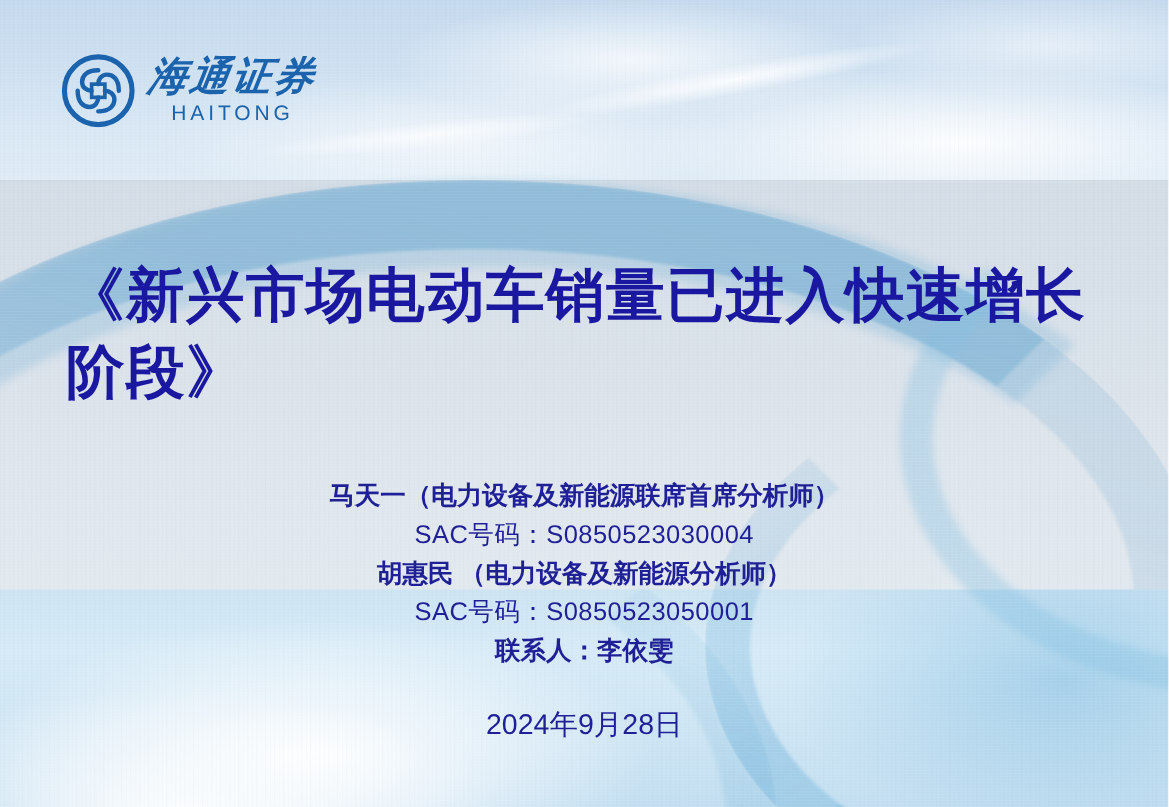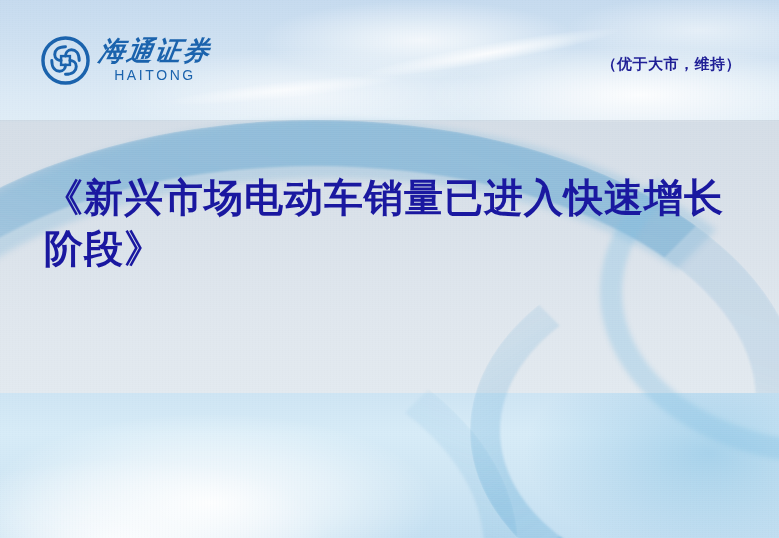--- a/index.html
+++ b/index.html
@@ -297,20 +297,27 @@
         <rect x="41" y="41" width="18" height="18" fill="none" stroke="#1b63ad" stroke-width="5"></rect>
       </svg>
     </span>
     <span class="logo-words">
       <span class="logo-cn">海通证券</span>
       <span class="logo-en">HAITONG</span>
     </span>
   </div>
 
   <div class="header-right">
-    <div class="line2">（优于大市，维持）</div>
   </div>
 
   <div class="title">《新兴市场电动车销量已进入快速增长阶段》</div>
 
-
+  <div class="authors">
+    <div class="row">马天一（电力设备及新能源联席首席分析师）</div>
+    <div class="row sac">SAC号码：S0850523030004</div>
+    <div class="row">胡惠民 （电力设备及新能源分析师）</div>
+    <div class="row sac">SAC号码：S0850523050001</div>
+    <div class="row">联系人：李依雯</div>
+  </div>
+
+  <div class="date">2024年9月28日</div>
 
 </div>
 
 </body></html>

